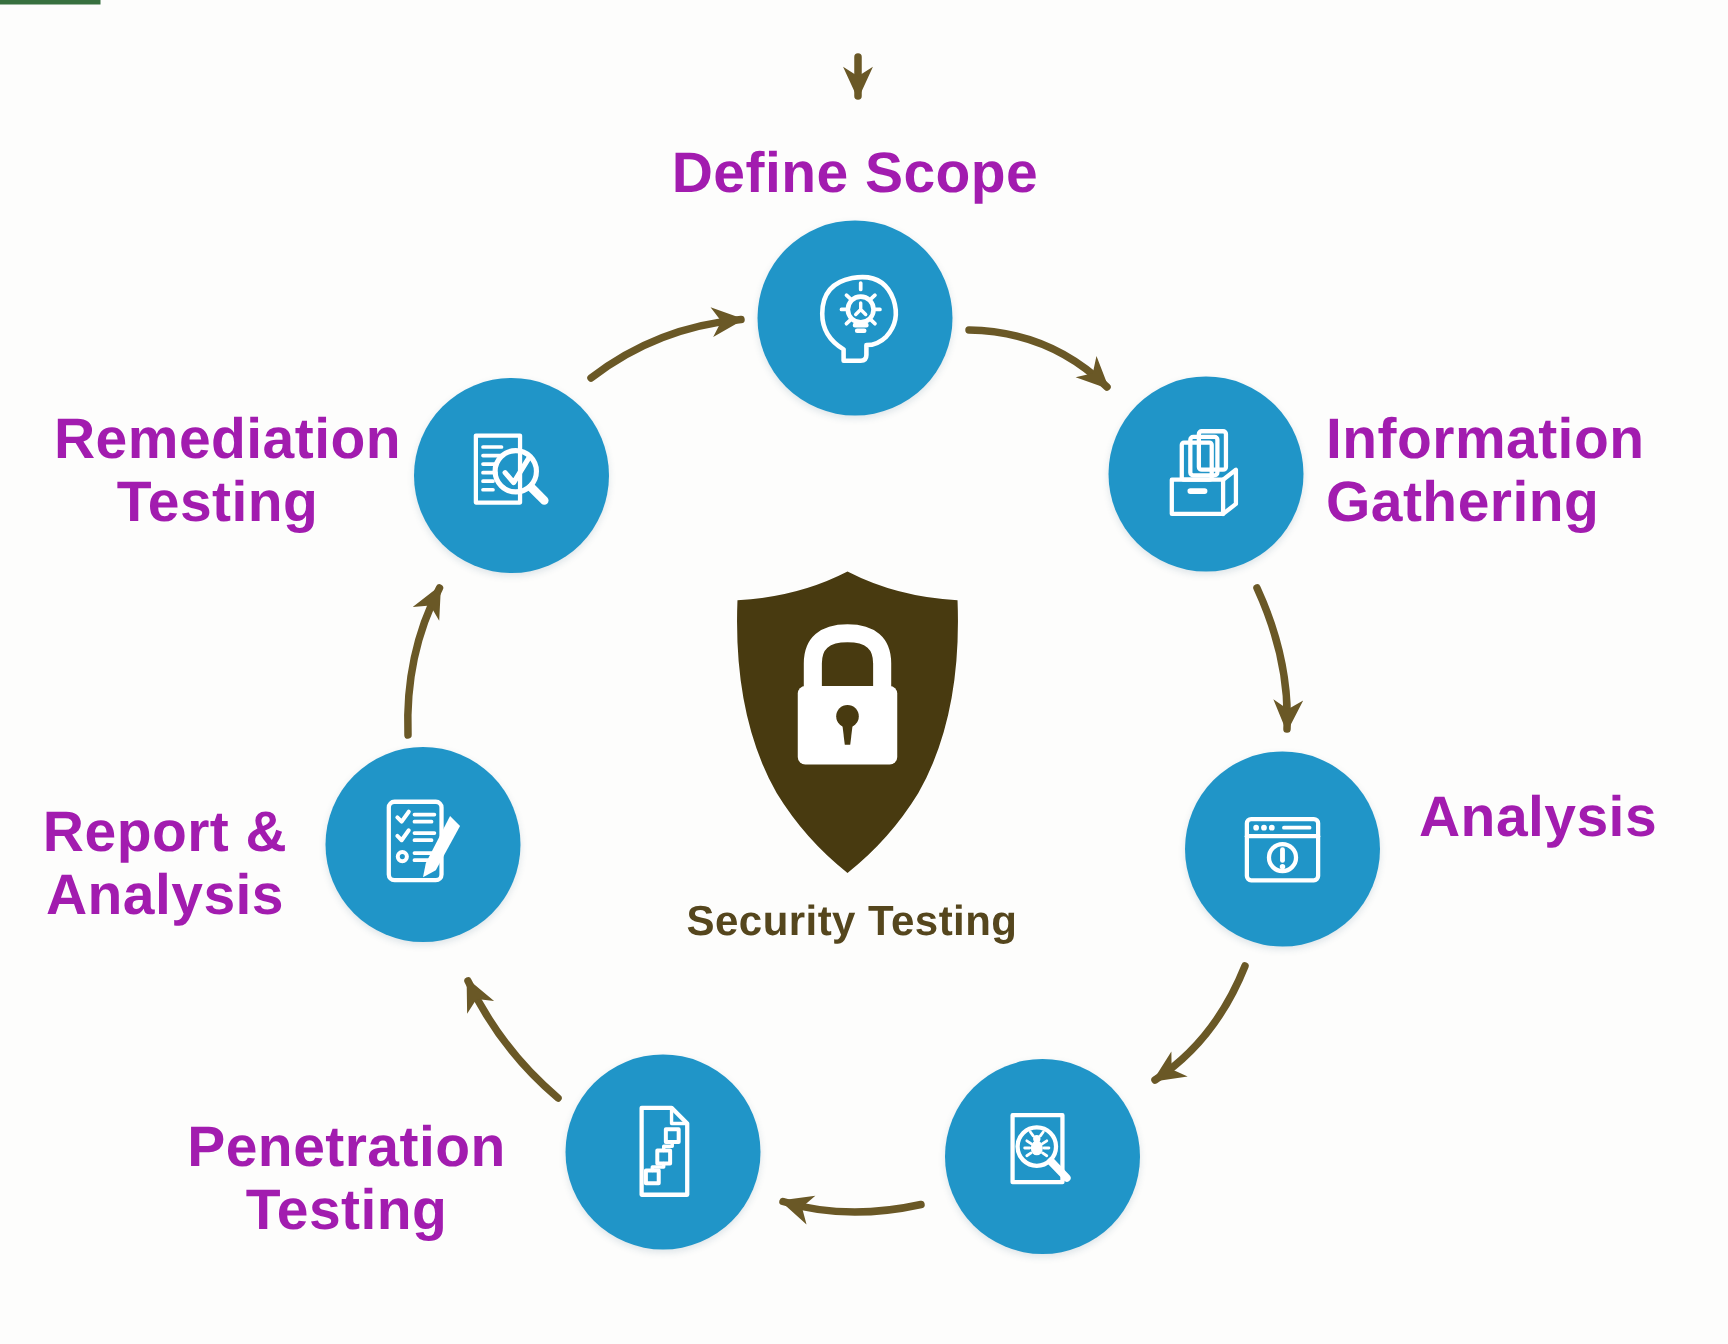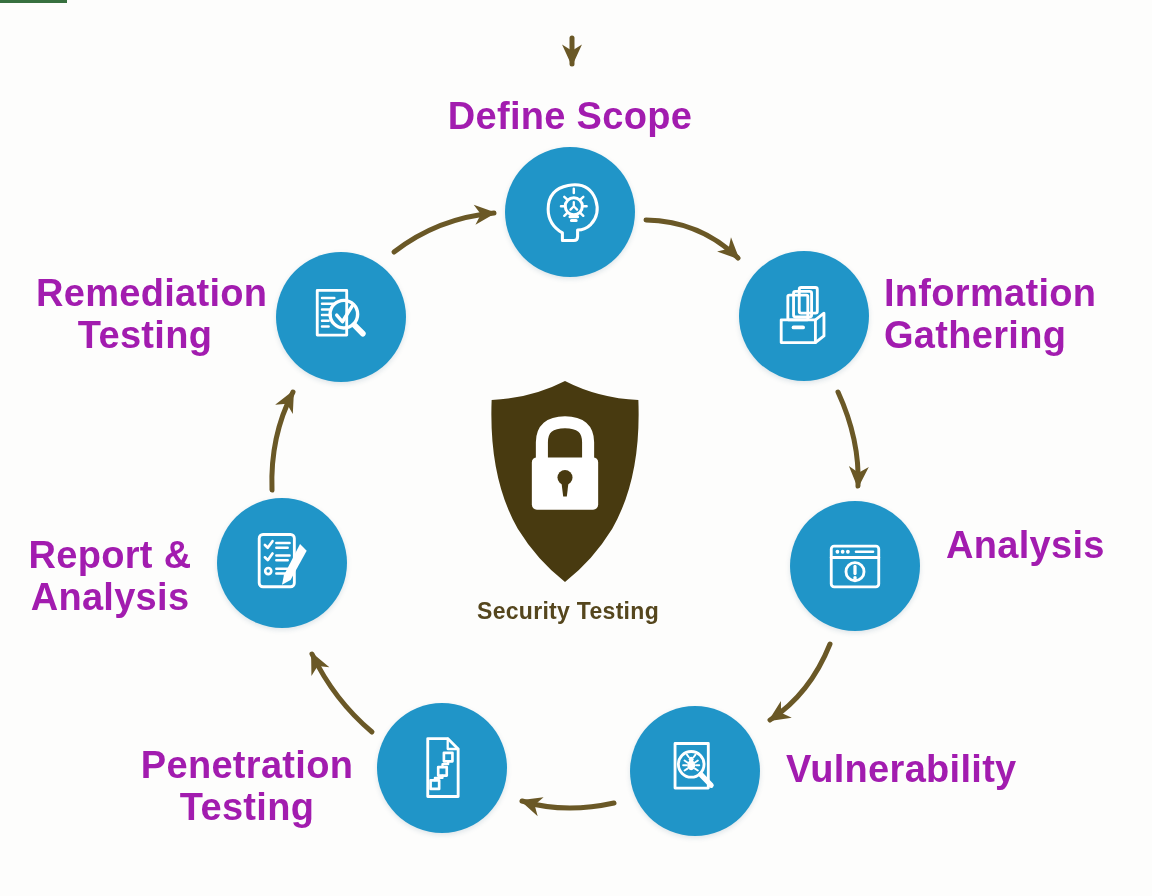--- a/index.html
+++ b/index.html
@@ -19,21 +19,21 @@
   .label{
     position:absolute;color:#a21caf;font-weight:800;font-size:38px;
     line-height:42px;letter-spacing:.3px;
   }
   .label span{display:block;}
   .t-center{text-align:center;}
   .t-right{text-align:center;}
   .t-left{text-align:left;}
   .center-label{
     position:absolute;left:418px;top:598px;width:300px;text-align:center;
-    color:#55461d;font-weight:800;font-size:23px;letter-spacing:.3px;
+    color:#55461d;font-weight:800;font-size:28px;letter-spacing:.3px;
   }
   .shield{position:absolute;left:479px;top:379px;}
 </style>
 </head>
 <body>
 
 <div class="stage">
 
   <div class="corner-bar"></div>
 
@@ -148,23 +148,22 @@
     <span>Define Scope</span>
   </div>
   <div class="label t-left" style="left:884px;top:272px;width:250px">
     <span>Information</span>
     <span>Gathering</span>
   </div>
   <div class="label t-left" style="left:946px;top:524px;width:200px">
     <span>Analysis</span>
   </div>
   <div class="label t-left" style="left:786px;top:748px;width:250px">
-    <span>Vulnerability</span>
   </div>
-  <div class="label t-right" style="left:132px;top:744px;width:230px">
+  <div class="label t-right" style="left:116px;top:744px;width:230px">
     <span>Penetration</span>
     <span>Testing</span>
   </div>
   <div class="label t-right" style="left:28px;top:534px;width:164px">
     <span>Report &amp;</span>
     <span>Analysis</span>
   </div>
   <div class="label t-right" style="left:36px;top:272px;width:218px">
     <span>Remediation</span>
     <span>Testing</span>

